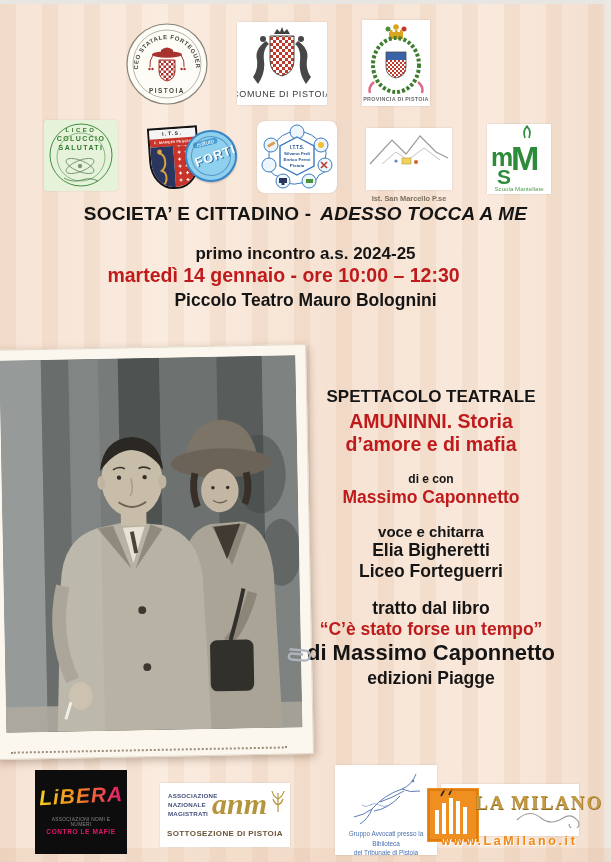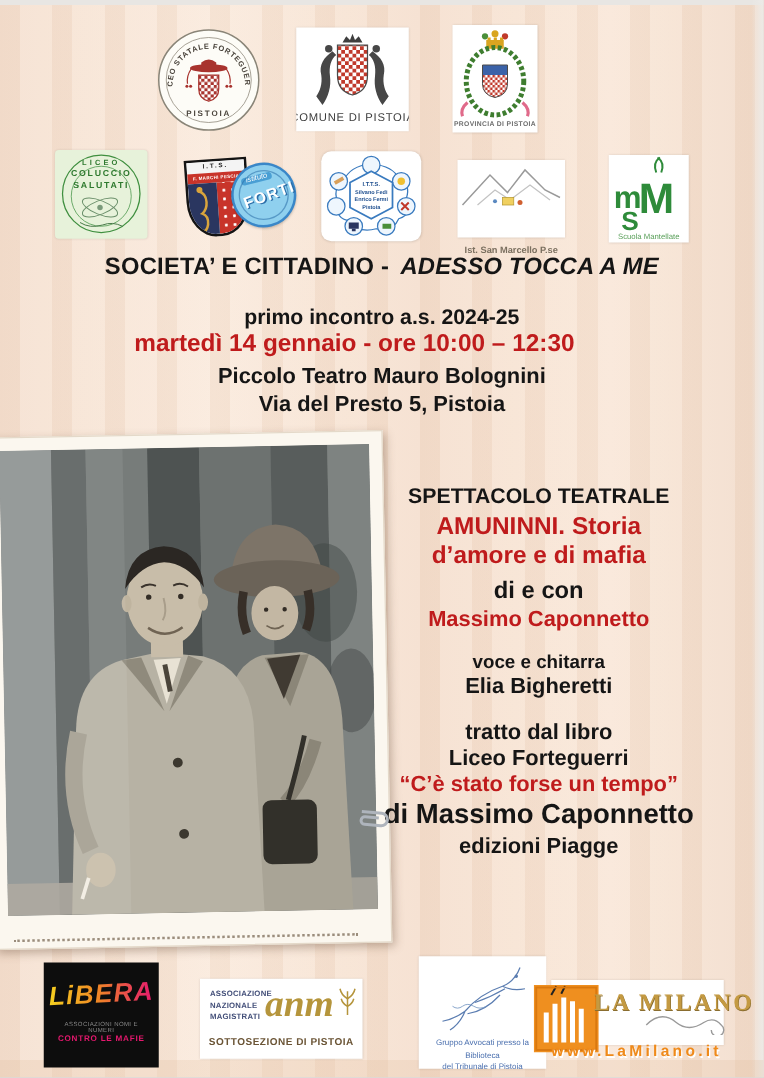--- a/index.html
+++ b/index.html
@@ -229,21 +229,20 @@
       <text x="32" y="67" text-anchor="middle" font-size="6.2" fill="#5aa05a">Scuola Mantellate</text>
     </svg>
   </div>
 
   <div class="abs ctr toptitle blacktxt" style="left:0;top:203px;width:611px;">
     <span>SOCIETA’ E CITTADINO -</span><span class="tt-italic">ADESSO TOCCA A ME</span>
   </div>
   <div class="abs ctr line17 blacktxt" style="left:0;top:243px;width:611px;">primo incontro a.s. 2024-25</div>
   <div class="abs ctr line19 redtxt" style="left:0;top:263px;width:567px;text-align:center;">martedì 14 gennaio - ore 10:00 – 12:30</div>
   <div class="abs ctr blacktxt" style="left:0;top:290px;width:611px;font-size:17.5px;">Piccolo Teatro Mauro Bolognini</div>
-  <div class="abs ctr blacktxt" style="left:0;top:313px;width:611px;font-size:17.5px;">Via del Presto 5, Pistoia</div>
 
   <div class="abs" id="photo-frame">
     <svg width="296" height="372" viewBox="0 0 300 378" preserveAspectRatio="none">
       <rect width="300" height="378" fill="#757a78"></rect>
       <rect x="0" width="42" height="378" fill="#939896" opacity="0.85"></rect>
       <rect x="42" width="28" height="378" fill="#5d6261"></rect>
       <rect x="70" width="50" height="378" fill="#777c7a"></rect>
       <rect x="120" width="42" height="378" fill="#4e5352"></rect>
       <rect x="162" width="58" height="378" fill="#6d7270"></rect>
       <rect x="220" width="46" height="378" fill="#585d5c"></rect>
@@ -300,26 +299,26 @@
       <g transform="rotate(95 15 13)">
         <path d="M10,22 V6 a5,5 0 0 1 10,0 V19 a3,3 0 0 1 -6,0 V8" fill="none" stroke="#aeb4bc" stroke-width="2.4"></path>
       </g>
     </svg>
   </div>
 
   <div class="abs ctr rightcol" style="left:300px;top:387px;width:262px;">
     <div class="blacktxt" style="font-size:17px;">SPETTACOLO TEATRALE</div>
     <div class="redtxt" style="font-size:19.5px;margin-top:3px;">AMUNINNI. Storia</div>
     <div class="redtxt" style="font-size:19.5px;">d’amore e di mafia</div>
-    <div class="blacktxt" style="font-size:19px;margin-top:6px;">di e con</div>
+    <div class="blacktxt" style="font-size:12px;margin-top:16px;">di e con</div>
     <div class="redtxt" style="font-size:17.5px;margin-top:1px;">Massimo Caponnetto</div>
     <div class="blacktxt" style="font-size:15px;margin-top:15px;text-align:center;">voce e chitarra</div>
     <div class="blacktxt" style="font-size:17.5px;">Elia Bigheretti</div>
+    <div class="blacktxt" style="font-size:17.5px;">Liceo Forteguerri</div>
     <div class="blacktxt" style="font-size:17.5px;margin-top:16px;">tratto dal libro</div>
-    <div class="blacktxt" style="font-size:17.5px;">Liceo Forteguerri</div>
     <div class="redtxt" style="font-size:17.5px;">“C’è stato forse un tempo”</div>
     <div class="blacktxt" style="font-size:22px;">di Massimo Caponnetto</div>
     <div class="blacktxt" style="font-size:17.5px;margin-top:2px;">edizioni Piagge</div>
   </div>
 
   <div class="abs ctr" id="libera-box">
     <div style="margin-top:14px;"><span class="libera-brand">LiBERA</span></div>
     <div class="libera-small" style="margin-top:8px;">ASSOCIAZIONI NOMI E NUMERI</div>
     <div class="libera-pink">CONTRO LE MAFIE</div>
   </div>

